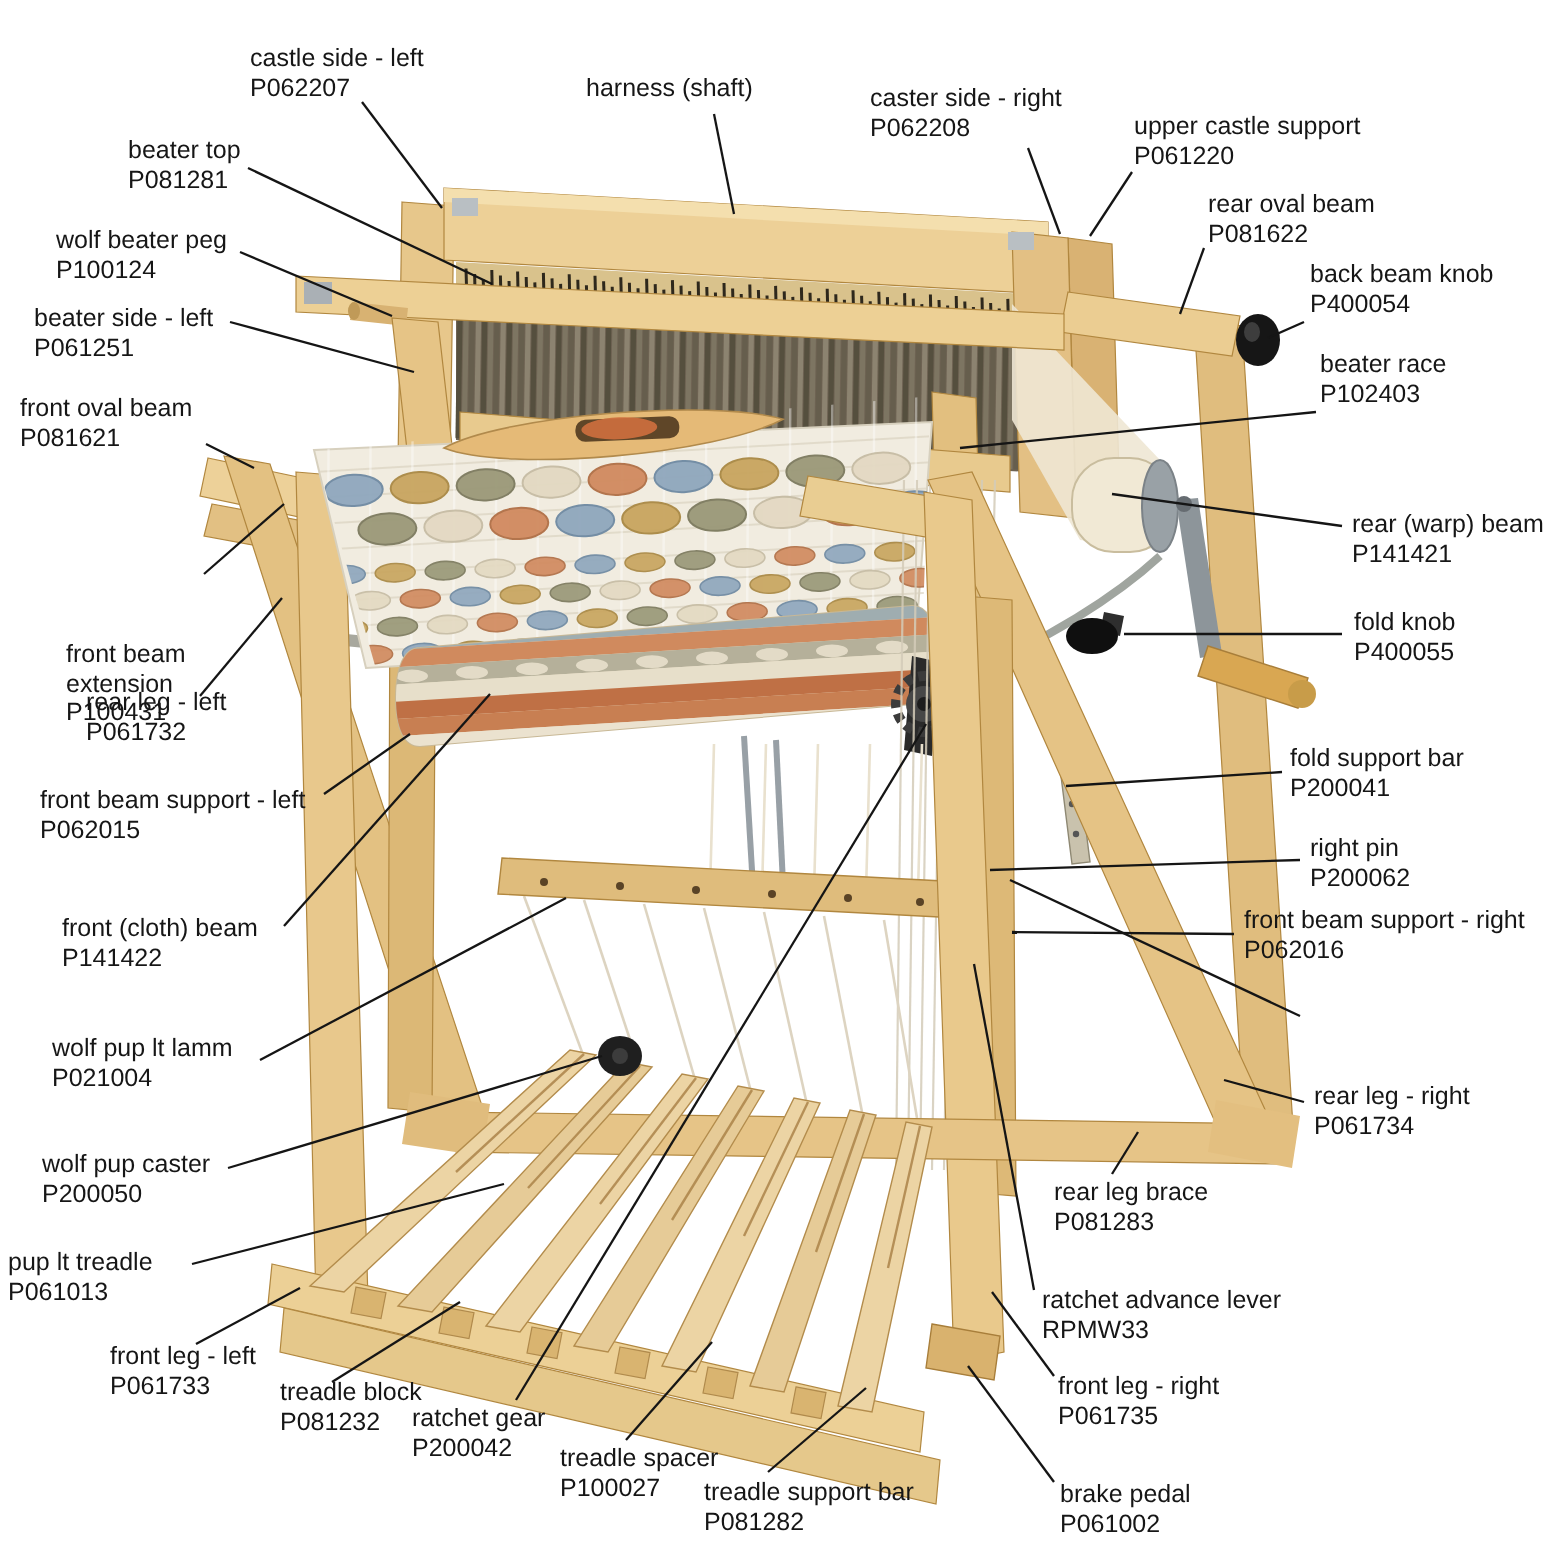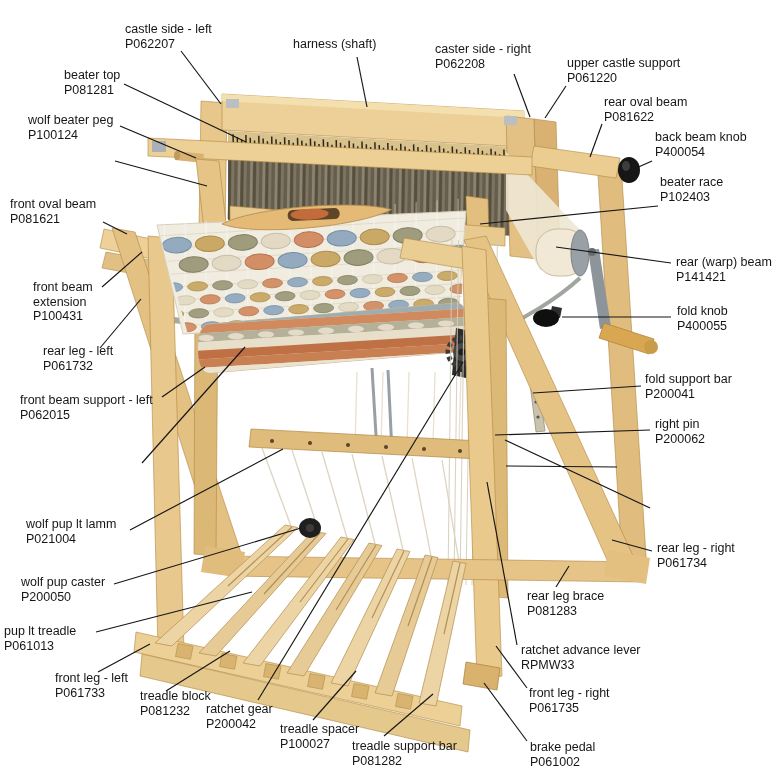--- a/index.html
+++ b/index.html
@@ -2,21 +2,21 @@
 <html><head>
 <meta charset="utf-8">
 <style>
   html,body{margin:0;padding:0;background:#ffffff;}
   .stage{position:relative;width:780px;height:780px;background:#fff;overflow:hidden;
          font-family:"Liberation Sans",sans-serif;}
   .stage svg{position:absolute;left:0;top:0;}
   .label{position:absolute;font-size:12.5px;line-height:14.5px;color:#161616;
          white-space:nowrap;letter-spacing:0;}
   .label .lname,.label .lpart{display:block;}
-  .label.wrap{white-space:normal;width:68px;}
+  .label.wrap{white-space:normal;width:68px;margin-top:40px;}
 </style>
 </head>
 <body>
 
 <div class="stage">
 
 <svg id="loomsvg" width="780" height="780" viewBox="0 0 780 780">
   <defs>
     <clipPath id="clipPanel">
           <path d="M157,225 L466,211 L458,318 L183,334 Z"></path>
@@ -508,20 +508,24 @@
       <span class="lpart">P081622</span>
     </div>
 <div class="label" style="left:28px;top:113px">
       <span class="lname">wolf beater peg</span>
       <span class="lpart">P100124</span>
     </div>
 <div class="label" style="left:655px;top:130px">
       <span class="lname">back beam knob</span>
       <span class="lpart">P400054</span>
     </div>
+<div class="label" style="left:17px;top:152px">
+      <span class="lname">beater side - left</span>
+      <span class="lpart">P061251</span>
+    </div>
 <div class="label" style="left:660px;top:175px">
       <span class="lname">beater race</span>
       <span class="lpart">P102403</span>
     </div>
 <div class="label" style="left:10px;top:197px">
       <span class="lname">front oval beam</span>
       <span class="lpart">P081621</span>
     </div>
 <div class="label" style="left:676px;top:255px">
       <span class="lname">rear (warp) beam</span>
@@ -544,20 +548,28 @@
       <span class="lpart">P200041</span>
     </div>
 <div class="label" style="left:20px;top:393px">
       <span class="lname">front beam support - left</span>
       <span class="lpart">P062015</span>
     </div>
 <div class="label" style="left:655px;top:417px">
       <span class="lname">right pin</span>
       <span class="lpart">P200062</span>
     </div>
+<div class="label" style="left:31px;top:457px">
+      <span class="lname">front (cloth) beam</span>
+      <span class="lpart">P141422</span>
+    </div>
+<div class="label" style="left:622px;top:453px">
+      <span class="lname">front beam support - right</span>
+      <span class="lpart">P062016</span>
+    </div>
 <div class="label" style="left:26px;top:517px">
       <span class="lname">wolf pup lt lamm</span>
       <span class="lpart">P021004</span>
     </div>
 <div class="label" style="left:657px;top:541px">
       <span class="lname">rear leg - right</span>
       <span class="lpart">P061734</span>
     </div>
 <div class="label" style="left:21px;top:575px">
       <span class="lname">wolf pup caster</span>

